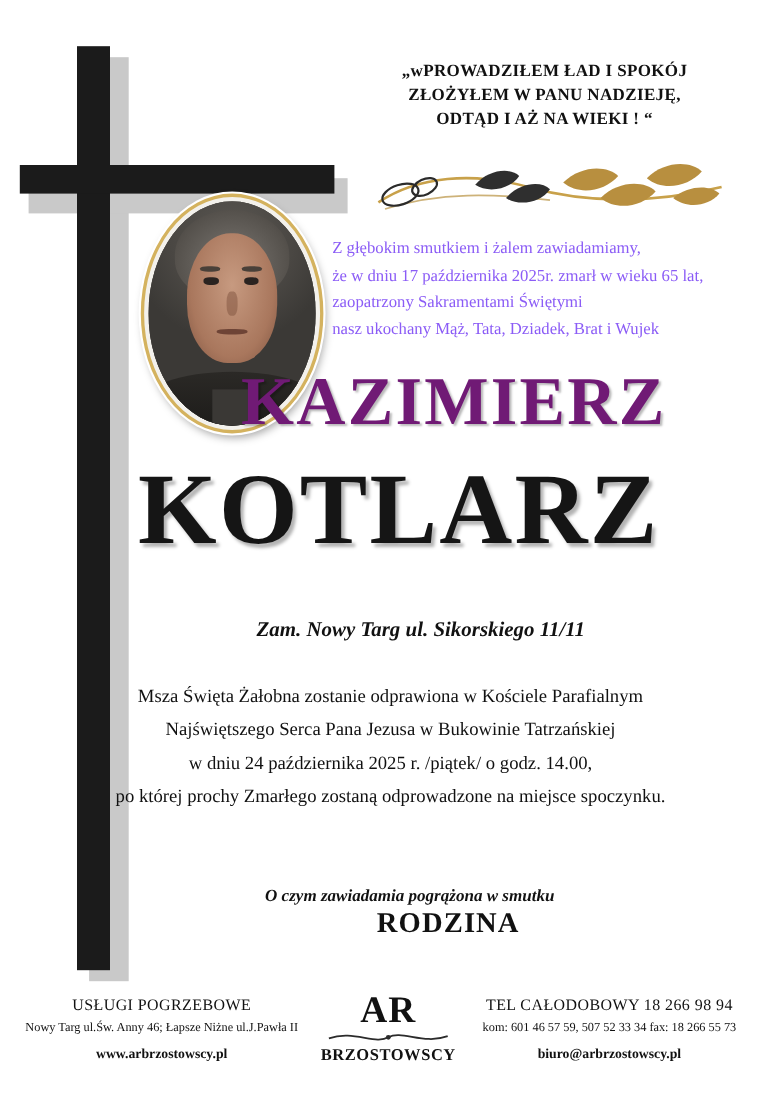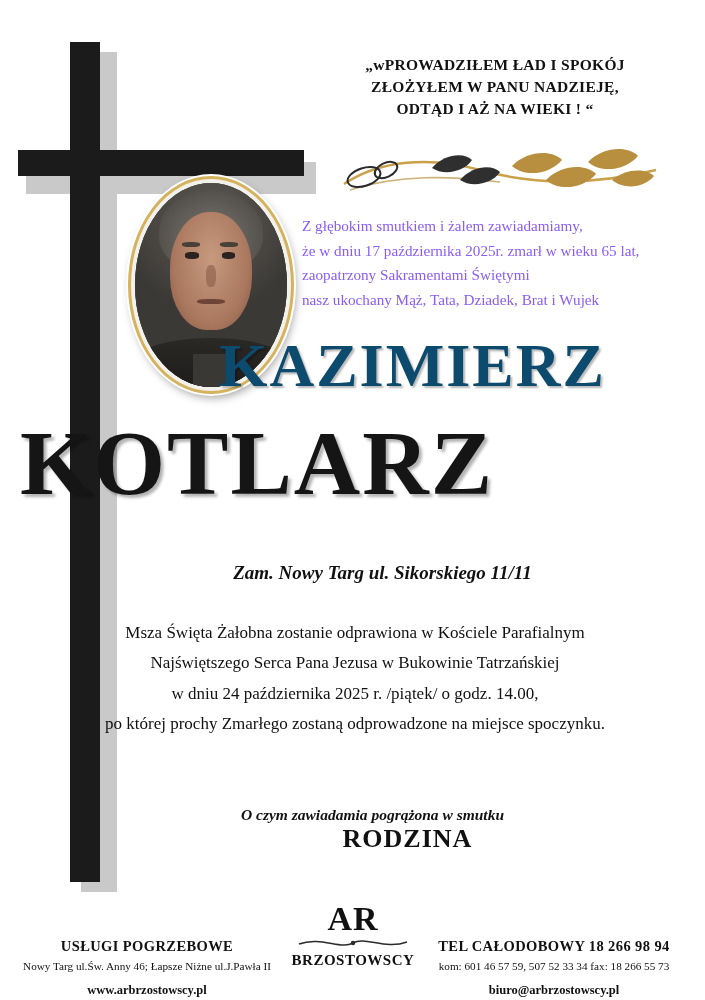--- a/index.html
+++ b/index.html
@@ -199,29 +199,29 @@
     position: absolute;
     left: 0;
     top: 330px;
     width: 705px;
     text-align: center;
     padding-left: 120px;
     box-sizing: border-box;
     font-size: 62px;
     font-weight: bold;
     letter-spacing: 2px;
-    color: #0c4a6e;
+    color: #701a75;
     text-shadow: 2px 2px 2px rgba(0,0,0,0.28);
   }
   .lastname {
     position: absolute;
     left: 0;
     top: 410px;
     width: 705px;
-    text-align: left;
+    text-align: center;
     padding-left: 20px;
     box-sizing: border-box;
     font-size: 92px;
     font-weight: bold;
     letter-spacing: 2px;
     color: #151515;
     text-shadow: 3px 3px 3px rgba(0,0,0,0.3);
   }
 
   .residence {
@@ -290,23 +290,22 @@
   }
   .footer-right {
     position: absolute;
     right: 6px;
     top: 0;
     width: 290px;
     text-align: center;
   }
   .f-title {
     font-size: 14.5px;
-    font-weight: bold;
+    font-weight: normal;
     letter-spacing: 0.4px;
-    margin-top: 32px;
   }
   .f-sub {
     font-size: 11.2px;
     margin-top: 5px;
   }
   .f-link {
     font-size: 12.5px;
     font-weight: bold;
     margin-top: 11px;
   }

